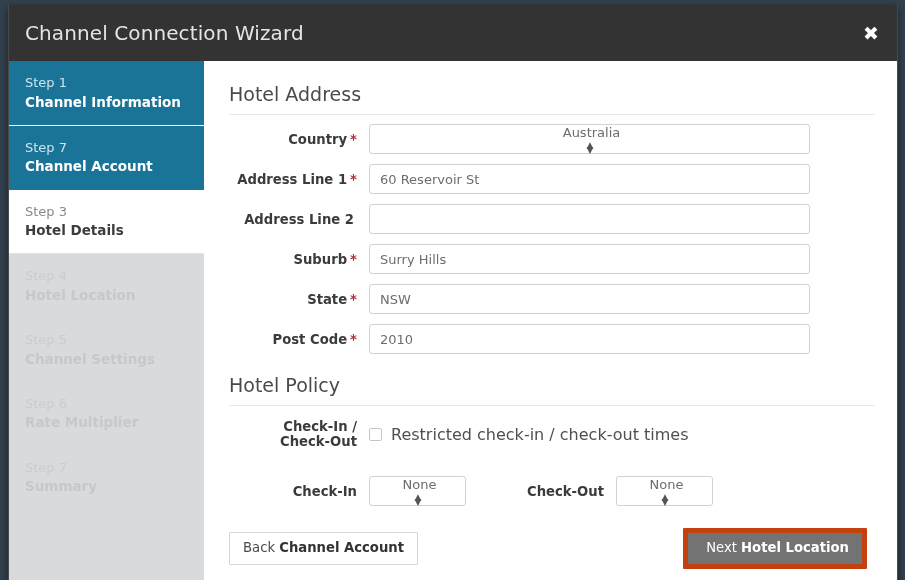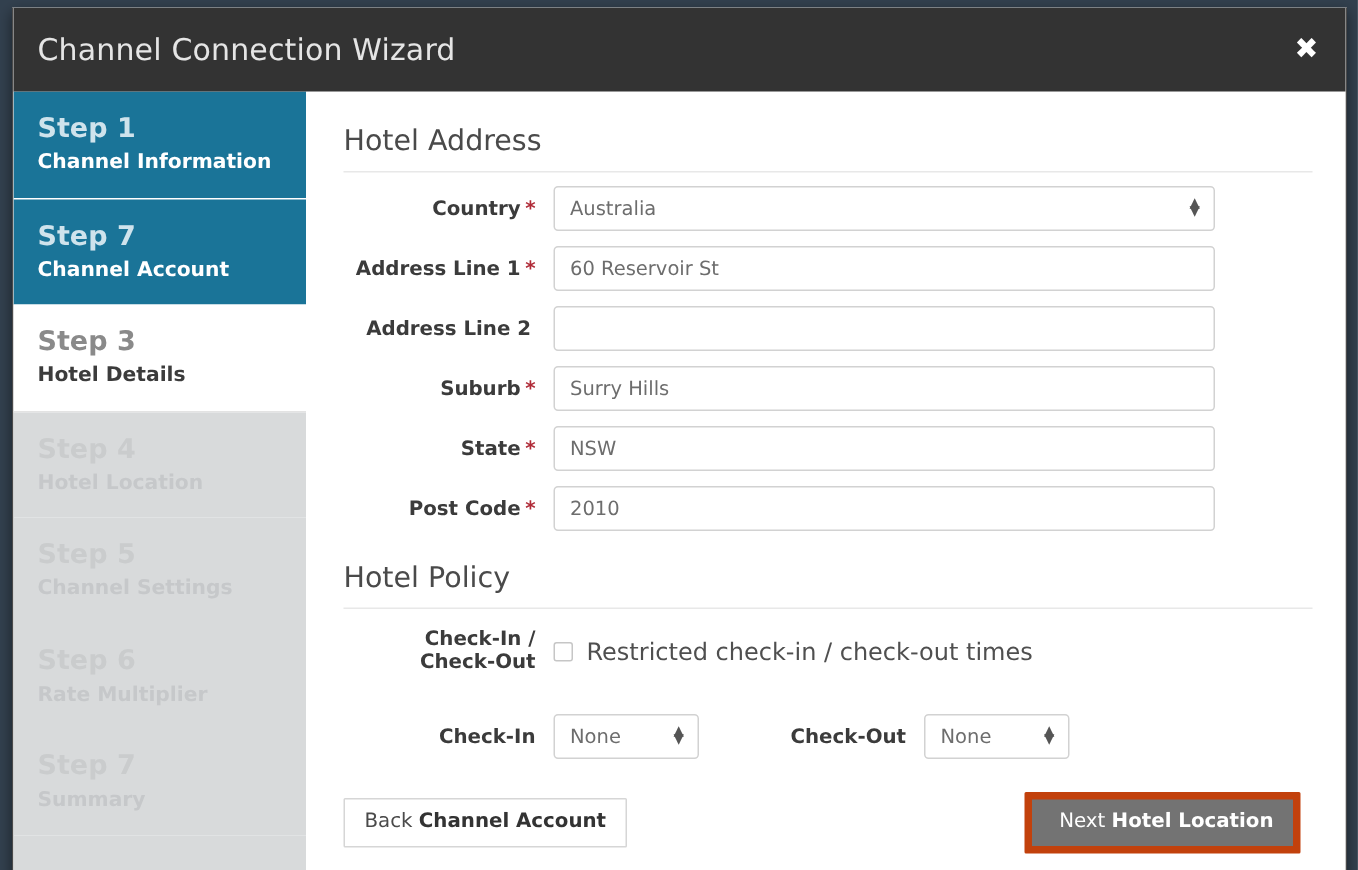--- a/index.html
+++ b/index.html
@@ -74,22 +74,22 @@
     background: #ffffff;
     display: flex;
     flex-direction: column;
   }
   .step {
     padding: 13px 16px 14px 16px;
     line-height: 1.35;
   }
   .step .step-num {
     display: block;
-    font-size: 18px;
-    font-weight: 700;
+    font-size: 13px;
+    font-weight: 400;
     margin-bottom: 1px;
   }
   .step .step-name {
     display: block;
     font-size: 13.5px;
     font-weight: bold;
   }
   .step.done {
     background: #1a7498;
     color: #ffffff;
@@ -158,20 +158,21 @@
     font-size: 13px;
     color: #6d6d6d;
     padding: 0 10px;
     display: flex;
     align-items: center;
     font-family: "DejaVu Sans", "Liberation Sans", sans-serif;
   }
   .field.select {
     justify-content: space-between;
     padding-right: 6px;
+    flex-direction: column;
   }
   .spinner {
     display: inline-flex;
     flex-direction: column;
     line-height: .55;
     font-size: 9px;
     color: #555;
     margin-right: 3px;
   }
 

